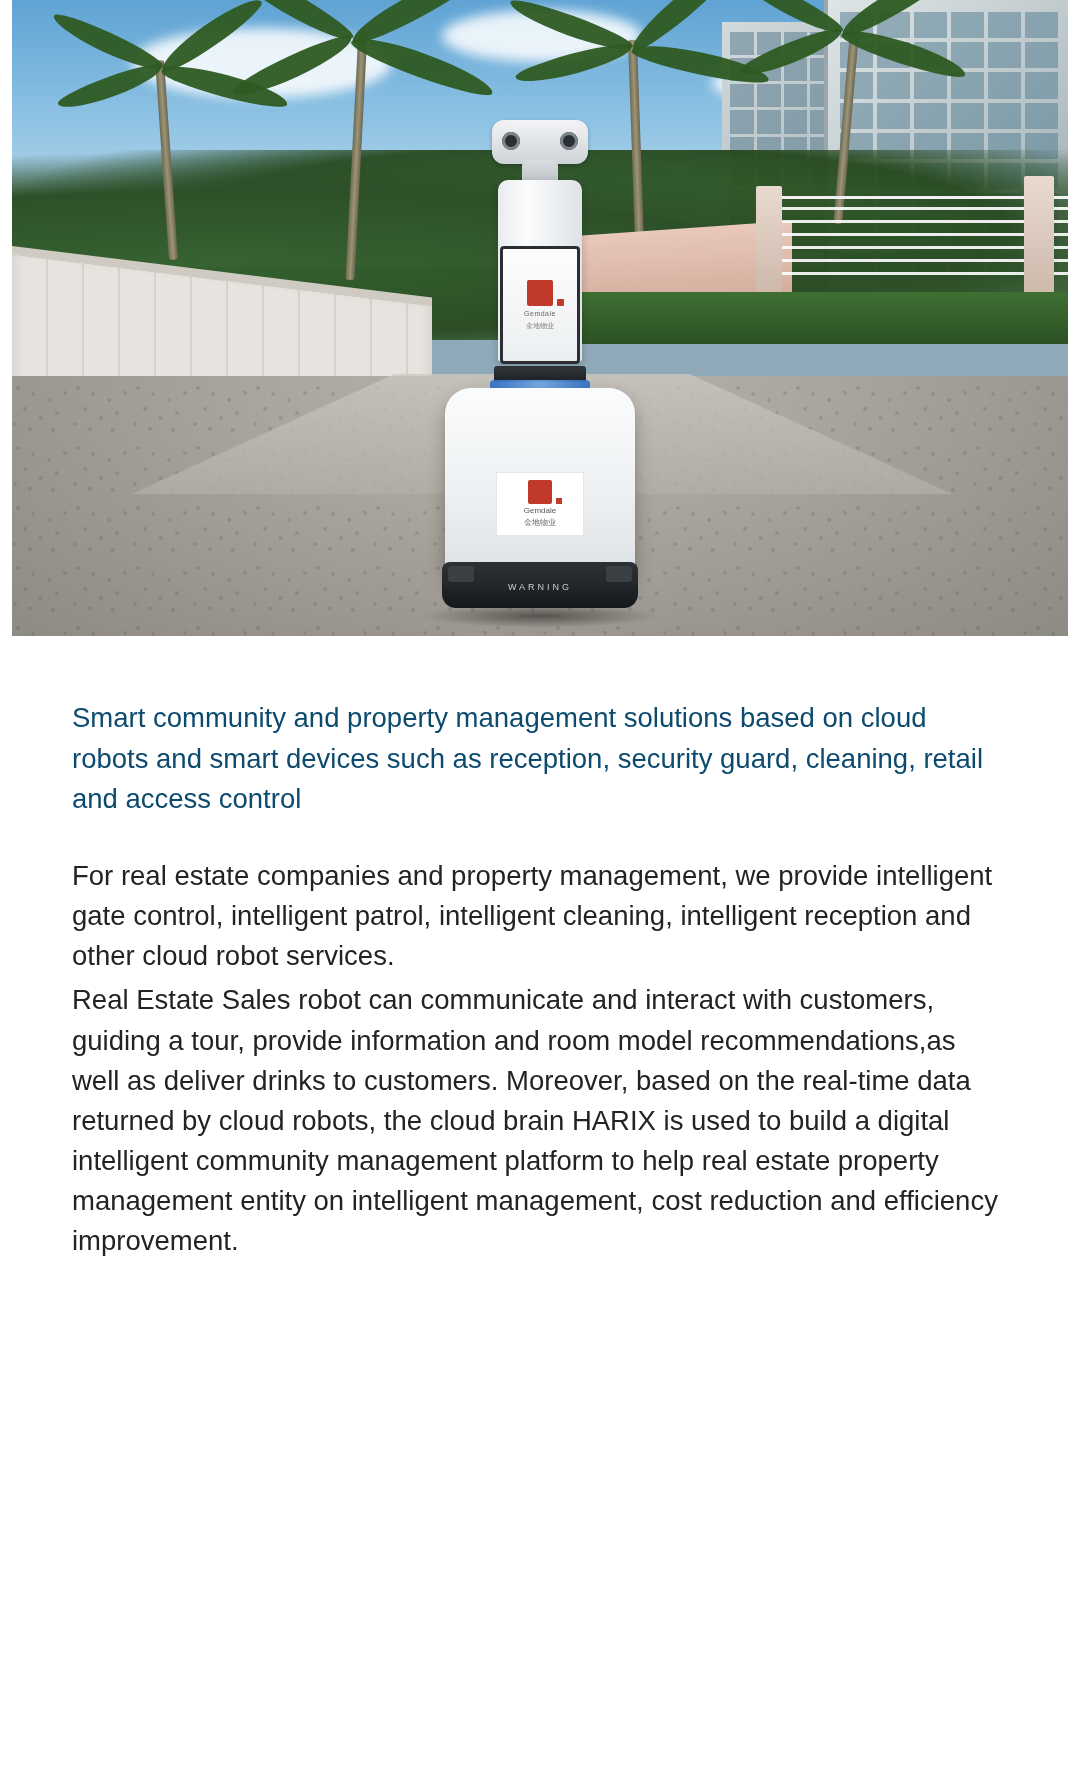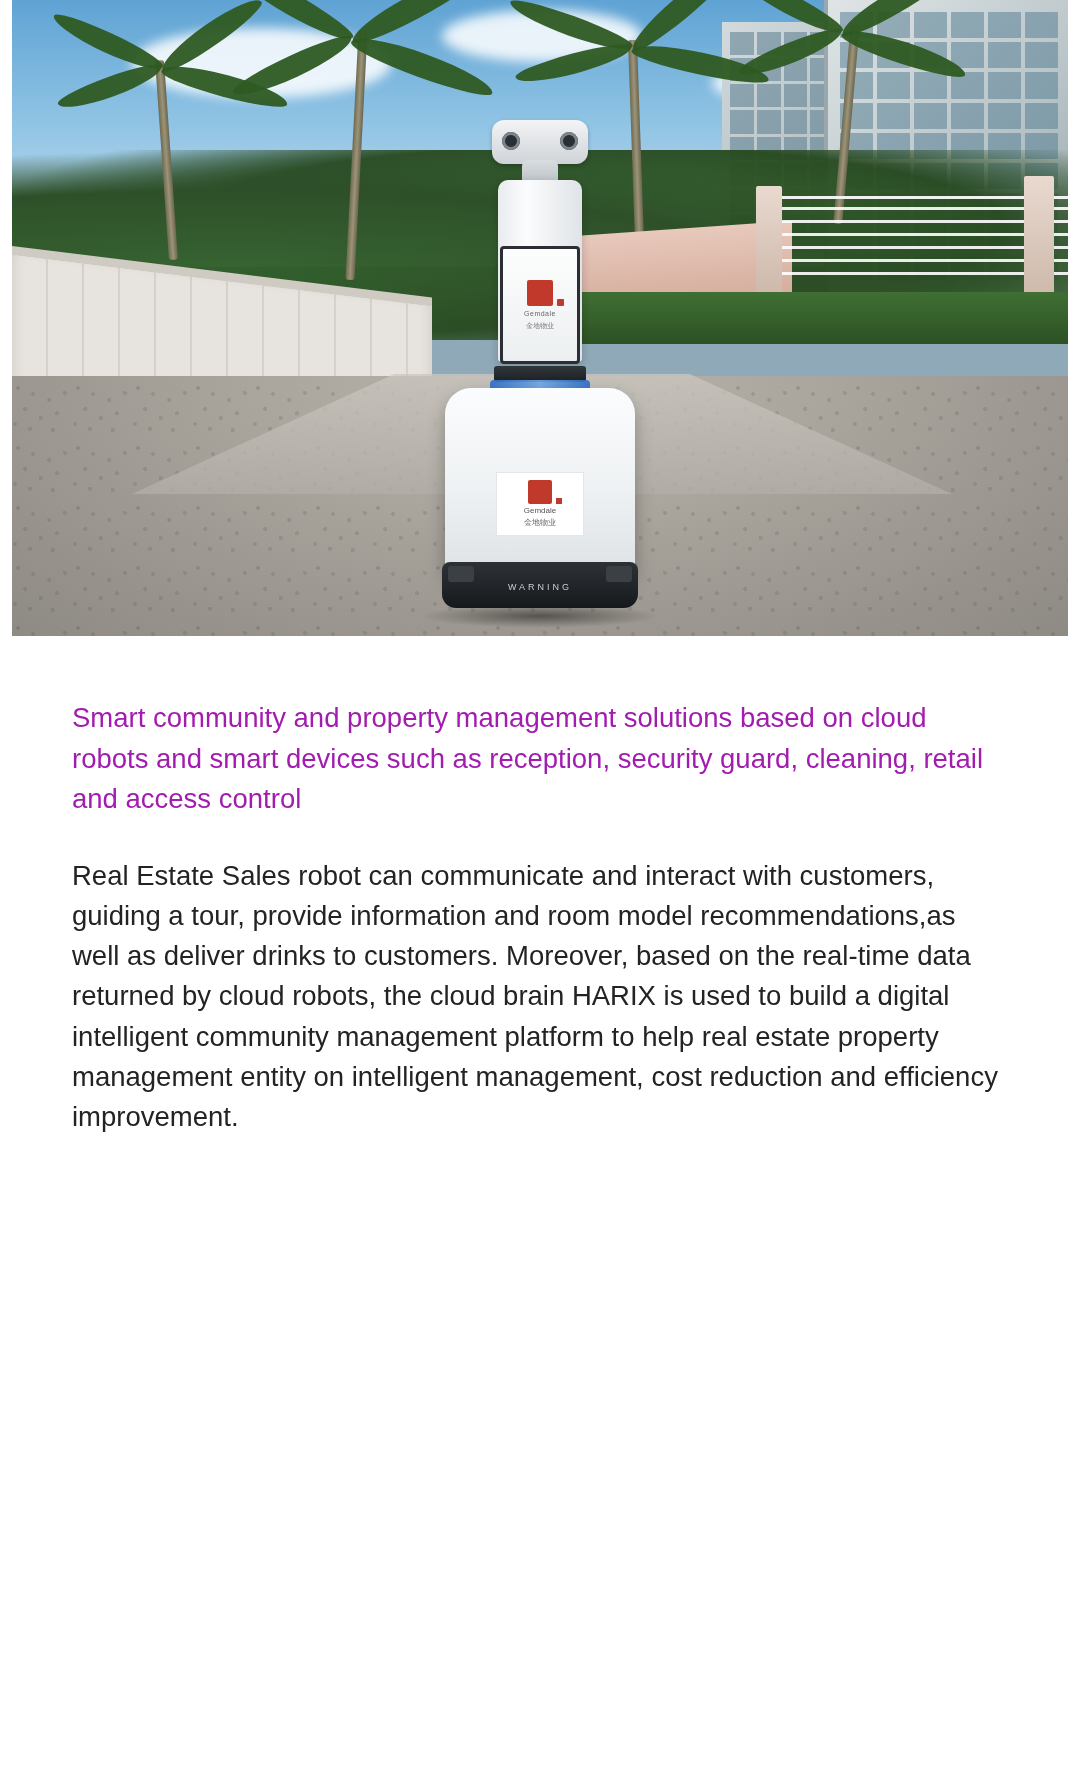--- a/index.html
+++ b/index.html
@@ -322,31 +322,31 @@
     font-size: 58px;
     font-weight: 400;
     text-align: center;
     color: #111111;
     letter-spacing: 0.2px;
   }
   .lead {
     margin: 62px 0 0 0;
     font-size: 27.5px;
     line-height: 1.48;
-    color: #a21caf;
+    color: #0c4a6e;
     max-width: 930px;
   }
   .body-text {
     margin: 36px 0 0 0;
     font-size: 27.5px;
     line-height: 1.46;
     color: #232323;
   }
   .body-text p { margin: 0; }
-  .body-text p + p { margin-top: 12px; }
+  .body-text p + p { margin-top: 4px; }
 </style>
 </head>
 <body>
 
 <div class="page">
 
   <div class="hero">
     <div class="sky"></div>
     <div class="cloud c1"></div>
     <div class="cloud c2"></div>
@@ -514,17 +514,18 @@
       <div class="bumper"></div>
       <div class="sensor l"></div>
       <div class="sensor r"></div>
       <div class="warning">WARNING</div>
     </div>
   </div>
 
   <div class="content">
     <p class="lead">Smart community and property management solutions based on cloud robots and smart devices such as reception, security guard, cleaning, retail and access control</p>
     <div class="body-text">
+      <p>For real estate companies and property management, we provide intelligent gate control, intelligent patrol, intelligent cleaning, intelligent reception and other cloud robot services.</p>
       <p>Real Estate Sales robot can communicate and interact with customers, guiding a tour, provide information and room model recommendations,as well as deliver drinks to customers. Moreover, based on the real-time data returned by cloud robots, the cloud brain HARIX is used to build a digital intelligent community management platform to help real estate property management entity on intelligent management, cost reduction and efficiency improvement.</p>
     </div>
   </div>
 
 </div>
 
 </body></html>

